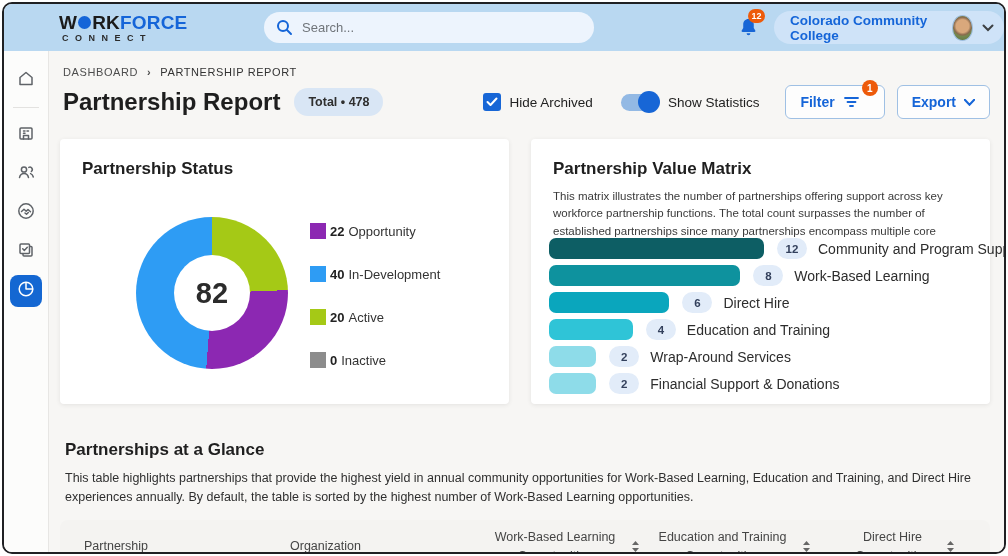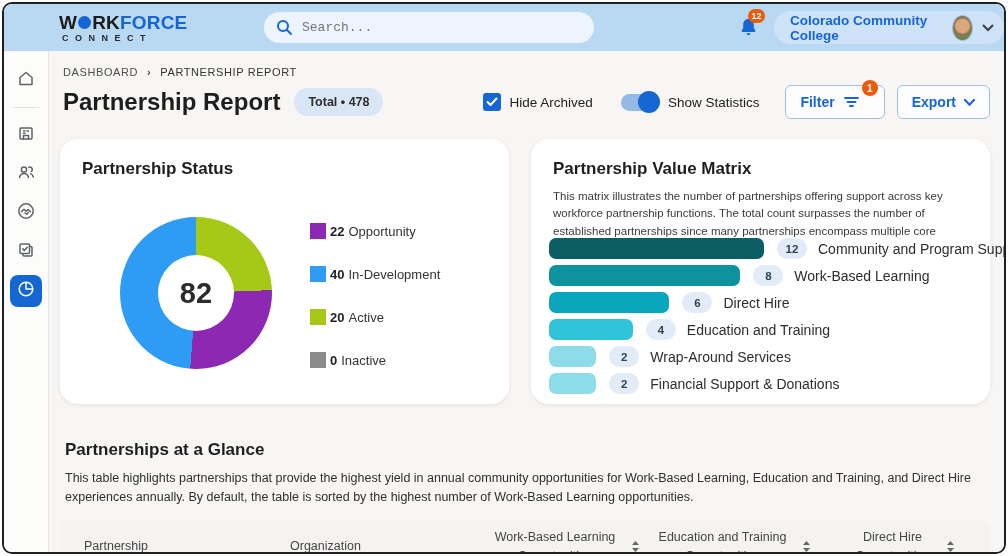--- a/index.html
+++ b/index.html
@@ -10,21 +10,21 @@
   
   .topbar { height:47px; flex:0 0 47px; background:#b9d8f1; display:flex; align-items:center; position:relative; }
   .logo { margin-left:55px; line-height:1; }
   .logo-top { font-size:19px; font-weight:bold; letter-spacing:0.2px; color:#1b1b1b; display:flex; align-items:center; }
   .logo-top .lo { display:inline-block; width:13px; height:13px; border-radius:50%; background:#1565d8; margin:0 1px; }
   .logo-top .lf { color:#1565d8; }
   .logo-sub { font-size:9px; font-weight:bold; color:#2b2b2b; letter-spacing:6.5px; margin-top:2px; margin-left:3px; }
   .searchbar { position:absolute; left:260px; top:8px; width:330px; height:31px; background:#edf4fd; border-radius:16px;
                display:flex; align-items:center; padding:0 12px; gap:9px; }
   .searchbar input { border:none; outline:none; background:transparent; font-size:13px; color:#3c4043; width:100%;
-                     font-family:Liberation Mono, monospace; }
+                     font-family:Liberation Sans, sans-serif; }
   .searchbar input::placeholder { color:#70757a; }
   .bell-wrap { position:absolute; left:733px; top:12px; width:26px; height:26px; }
   .bell-badge { position:absolute; top:-7px; left:11px; min-width:17px; height:14px; border-radius:8px; background:#ed5a0a;
                 color:#fff; font-size:9px; font-weight:bold; display:flex; align-items:center; justify-content:center; padding:0 3px; }
   .account { position:absolute; left:770px; top:7px; height:33px; background:#cfe3f8; border-radius:17px;
              display:flex; align-items:center; padding:0 10px 0 16px; gap:9px; cursor:pointer; }
   .account-name { color:#1565d8; font-size:13.5px; font-weight:bold; }
   .avatar { width:26px; height:26px; border-radius:50%; background:radial-gradient(circle at 50% 42%, #d9a87c 0 38%, #8a6b4e 52%, #74884f 62%, #5d7340 100%); border:1px solid #9fbede; }
 
   
@@ -55,26 +55,26 @@
   .toggle-knob { position:absolute; right:-1px; top:-3px; width:22px; height:22px; border-radius:50%; background:#1766d6; }
   .btn { height:34px; border:1px solid #9fc0e4; background:#fdfdfd; border-radius:6px; color:#1565d8; font-size:14px; font-weight:bold;
          display:flex; align-items:center; gap:8px; padding:0 14px; cursor:pointer; position:relative; }
   .btn-filter { margin-left:26px; padding-right:24px; }
   .filter-badge { position:absolute; top:-6px; right:6px; width:16px; height:16px; border-radius:50%; background:#ed5a0a; color:#fff;
                   font-size:10px; font-weight:bold; display:flex; align-items:center; justify-content:center; }
   .btn-export { margin-left:12px; }
 
   
   .cards-row { display:flex; gap:22px; padding:20px 14px 0 11px; }
-  .card { background:#fff; border-radius:18px; box-shadow:0 1px 4px rgba(60,60,60,0.10); height:265px; position:relative; }
+  .card { background:#fff; border-radius:4px; box-shadow:0 1px 4px rgba(60,60,60,0.10); height:265px; position:relative; }
   .card-status { flex:0 0 449px; }
   .card-matrix { flex:1; }
   .card-title { font-size:17px; font-weight:bold; color:#1f1f1f; padding:20px 22px 0 22px; }
 
-  .donut { position:absolute; left:60px; top:78px; width:152px; height:152px; border-radius:50%; }
+  .donut { position:absolute; left:76px; top:78px; width:152px; height:152px; border-radius:50%; }
   .donut-hole { position:absolute; left:38px; top:38px; width:76px; height:76px; border-radius:50%; background:#fff;
                 display:flex; align-items:center; justify-content:center; font-size:29px; font-weight:bold; color:#2b2b2b; }
   .legend { position:absolute; left:250px; top:84px; }
   .legend-row { display:flex; align-items:center; gap:4px; height:16px; margin-bottom:27px; }
   .legend-swatch { width:16px; height:16px; flex:0 0 16px; }
   .legend-val { font-size:13px; font-weight:bold; color:#222; }
   .legend-label { font-size:13px; color:#333; }
 
   .matrix-desc { padding:9px 30px 0 22px; font-size:11.5px; color:#3a3a3a; line-height:1.5; }
   .matrix-bars { position:absolute; left:18px; top:99px; right:18px; }

